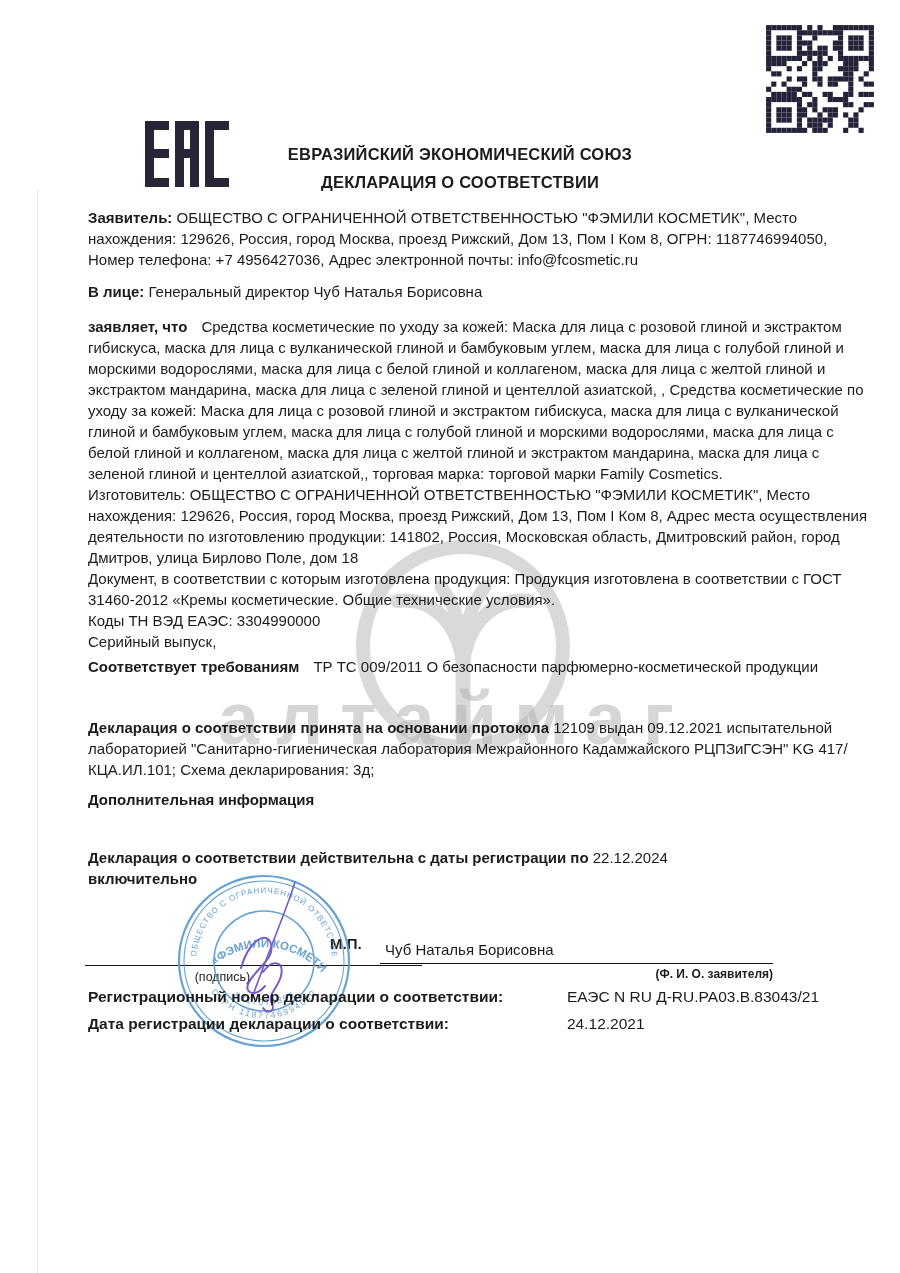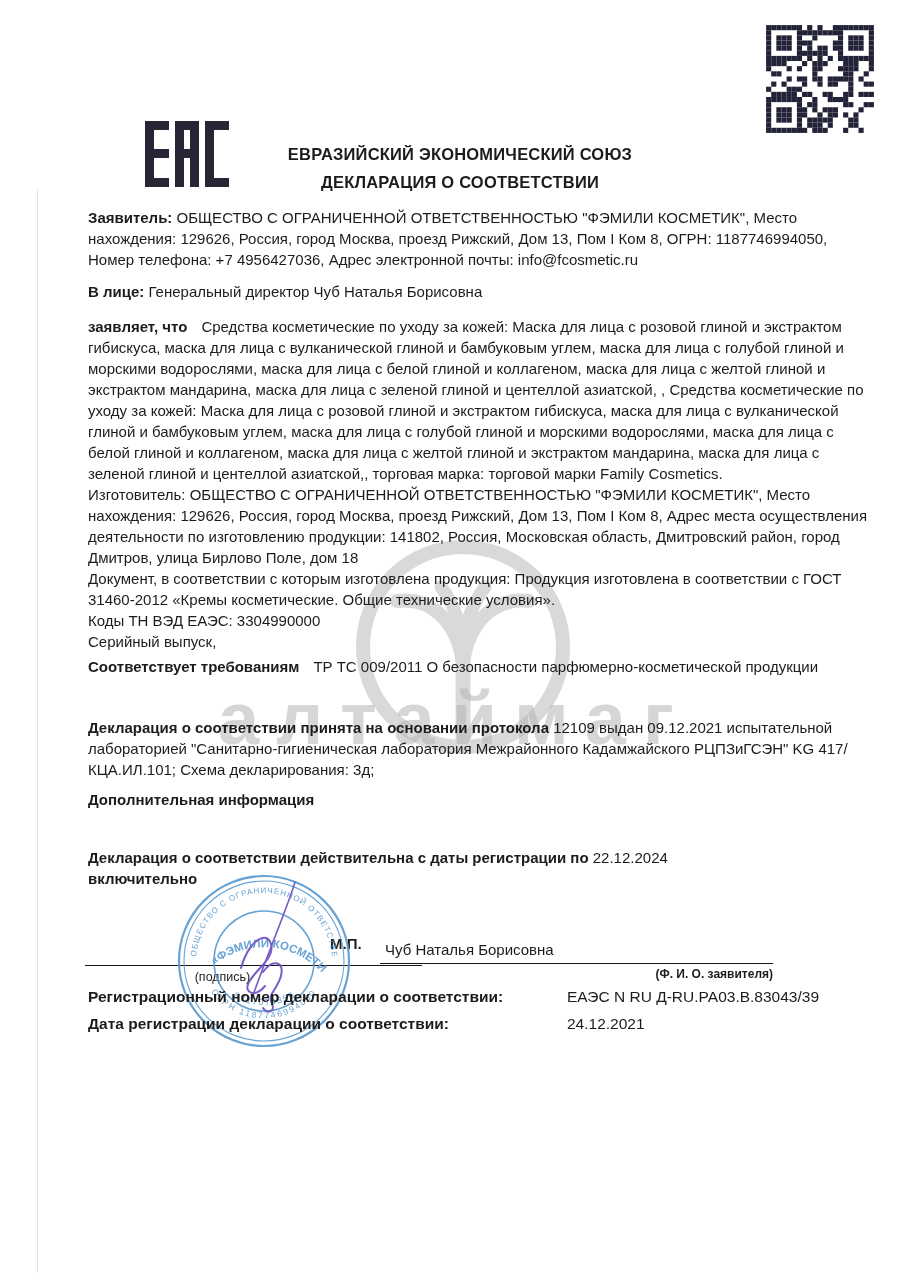--- a/index.html
+++ b/index.html
@@ -369,17 +369,17 @@
       <textPath href="#arcInn" startOffset="10%">9717074355</textPath>
     </text>
     <g fill="none" stroke="#6d4fc0" stroke-width="2" stroke-linecap="round">
       <path d="M120,10 C113,34 94,78 77,126" stroke-width="1.6"></path>
       <path d="M66,96 C74,68 92,58 96,72 C100,86 82,96 74,110 C68,121 80,126 90,114"></path>
       <path d="M88,100 C98,86 110,90 106,104 C102,118 92,122 97,132 C101,140 92,142 88,136"></path>
     </g>
   </svg>
 
   <div class="abs reg-label" style="top:988px;">Регистрационный номер декларации о соответствии:</div>
-  <div class="abs reg-value" style="top:988px;">ЕАЭС N RU Д-RU.РА03.В.83043/39</div>
+  <div class="abs reg-value" style="top:988px;">ЕАЭС N RU Д-RU.РА03.В.83043/21</div>
   <div class="abs reg-label" style="top:1015px;">Дата регистрации декларации о соответствии:</div>
   <div class="abs reg-value" style="top:1015px;">24.12.2021</div>
 
 </div>
 
 </body></html>

